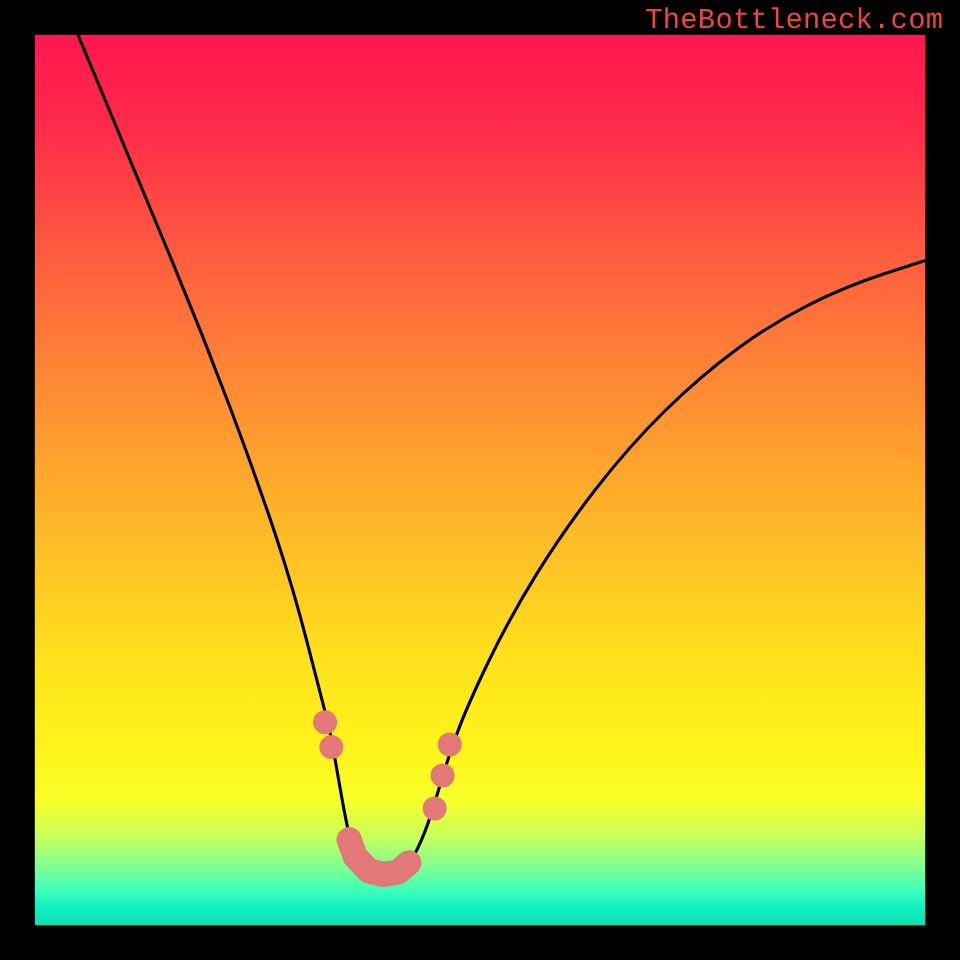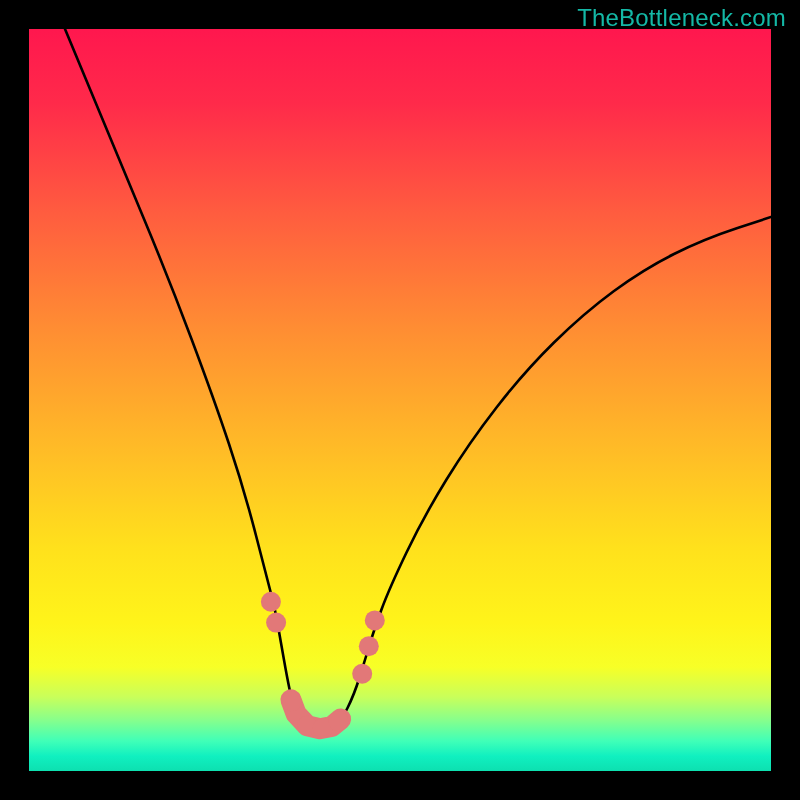--- a/index.html
+++ b/index.html
@@ -29,24 +29,24 @@
       #8aff8a 93%,
       #3fffb8 96%,
       #10f0c0 98%,
       #0de0b0 100%
     );
   }
   .watermark {
     position: absolute;
     top: 4px;
     right: 14px;
-    font-family: Liberation Sans, sans-serif;
+    font-family: Liberation Mono, monospace;
     font-size: 24px;
     font-weight: 400;
-    color: #14b8a6;
+    color: #ef4444;
     letter-spacing: 0.2px;
     user-select: none;
   }
   svg.curves {
     position: absolute;
     left: 0;
     top: 0;
     width: 742px;
     height: 742px;
   }

